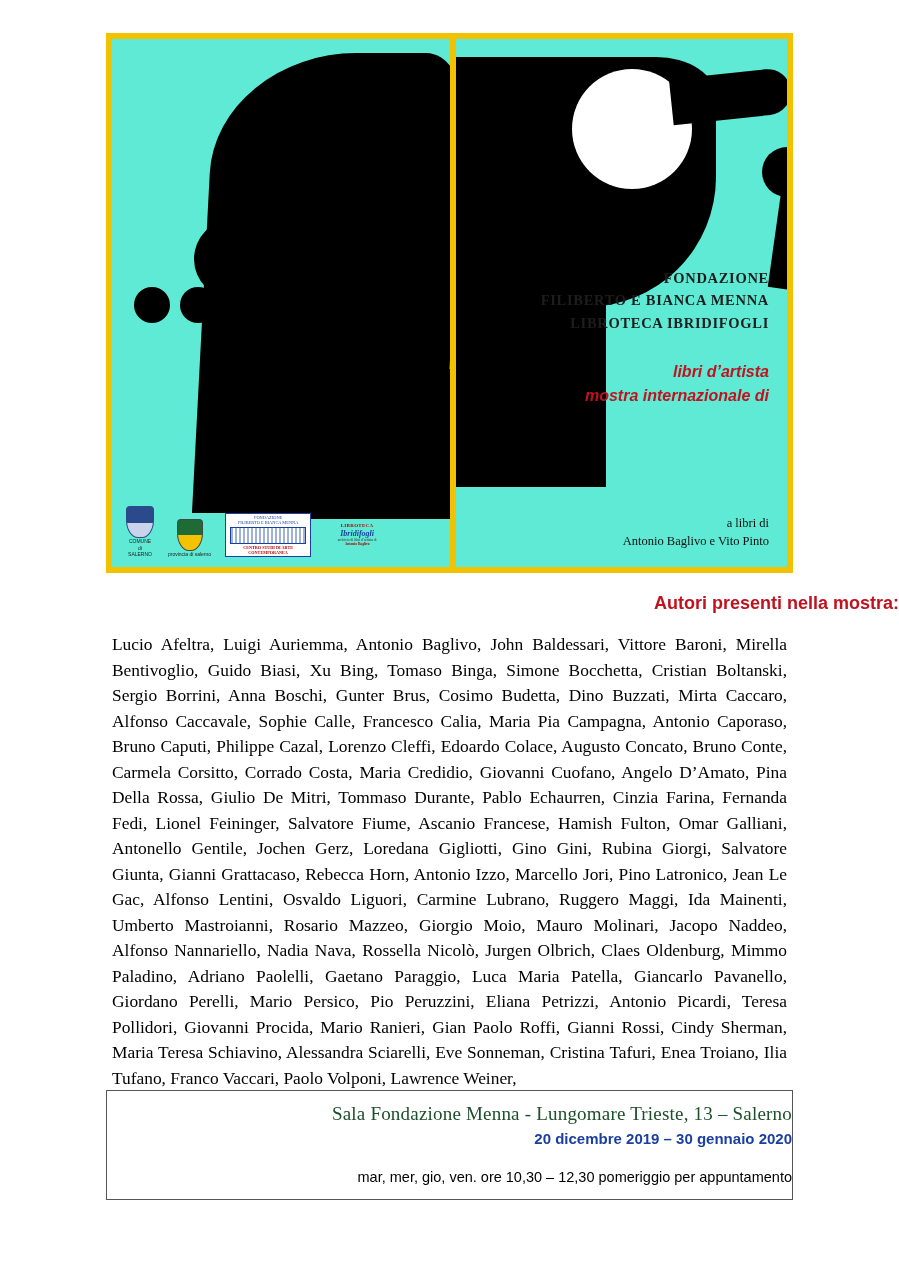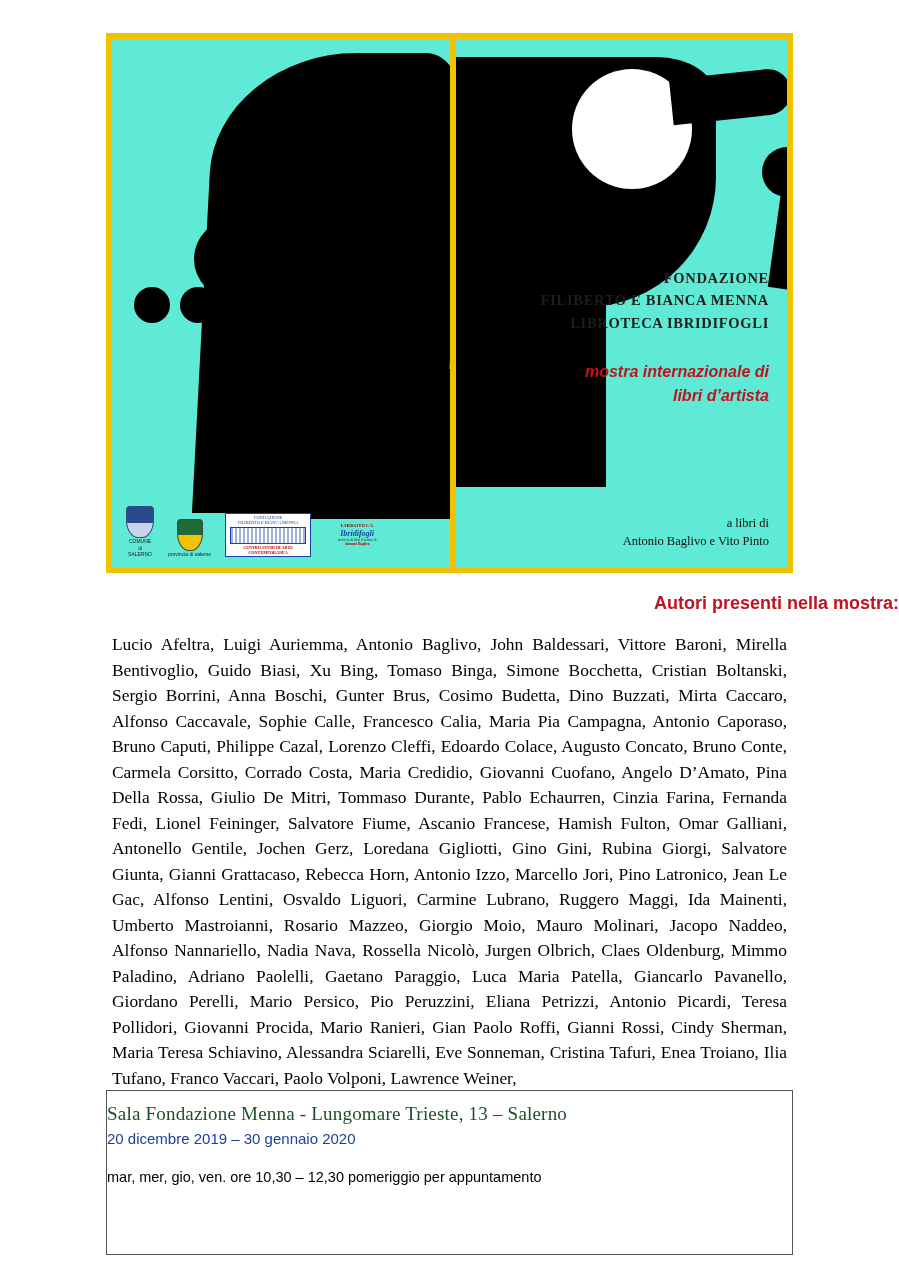--- a/index.html
+++ b/index.html
@@ -288,37 +288,37 @@
     line-height: 1.465;
     color: #000;
   }
 
   
   .info-box {
     position: absolute;
     left: 106px;
     top: 1090px;
     width: 687px;
-    height: 165px;
+    height: 110px;
     border: 1px solid #555;
     box-sizing: border-box;
     padding-top: 12px;
-    text-align: left;
+    text-align: right;
   }
   .info-venue {
     font-family: "Liberation Serif", serif;
     font-size: 19px;
     color: #1c4f2a;
     font-weight: 500;
     letter-spacing: .2px;
   }
   .info-dates {
     margin-top: 5px;
     font-family: "Liberation Sans", sans-serif;
-    font-weight: normal;
+    font-weight: bold;
     font-size: 15px;
     color: #1b3fa0;
   }
   .info-hours {
     margin-top: 22px;
     font-family: "Liberation Sans", sans-serif;
     font-size: 14.5px;
     color: #000;
   }
   .info-contact {
@@ -382,22 +382,22 @@
       <div class="arm"></div>
       <div class="knob"></div>
       <div class="stem"></div>
     </div>
 
     <div class="poster-text">
       <div class="fond-line">FONDAZIONE</div>
       <div class="fond-line">FILIBERTO E BIANCA MENNA</div>
       <div class="fond-line">LIBROTECA IBRIDIFOGLI</div>
       <div class="mostra-line">
+        <div>libri d’artista</div>
         <div>mostra internazionale di</div>
-        <div>libri d’artista</div>
       </div>
     </div>
 
     <div class="curator">
       <div>a libri di</div>
       <div>Antonio Baglivo e Vito Pinto</div>
     </div>
   </div>
 </div>
 

